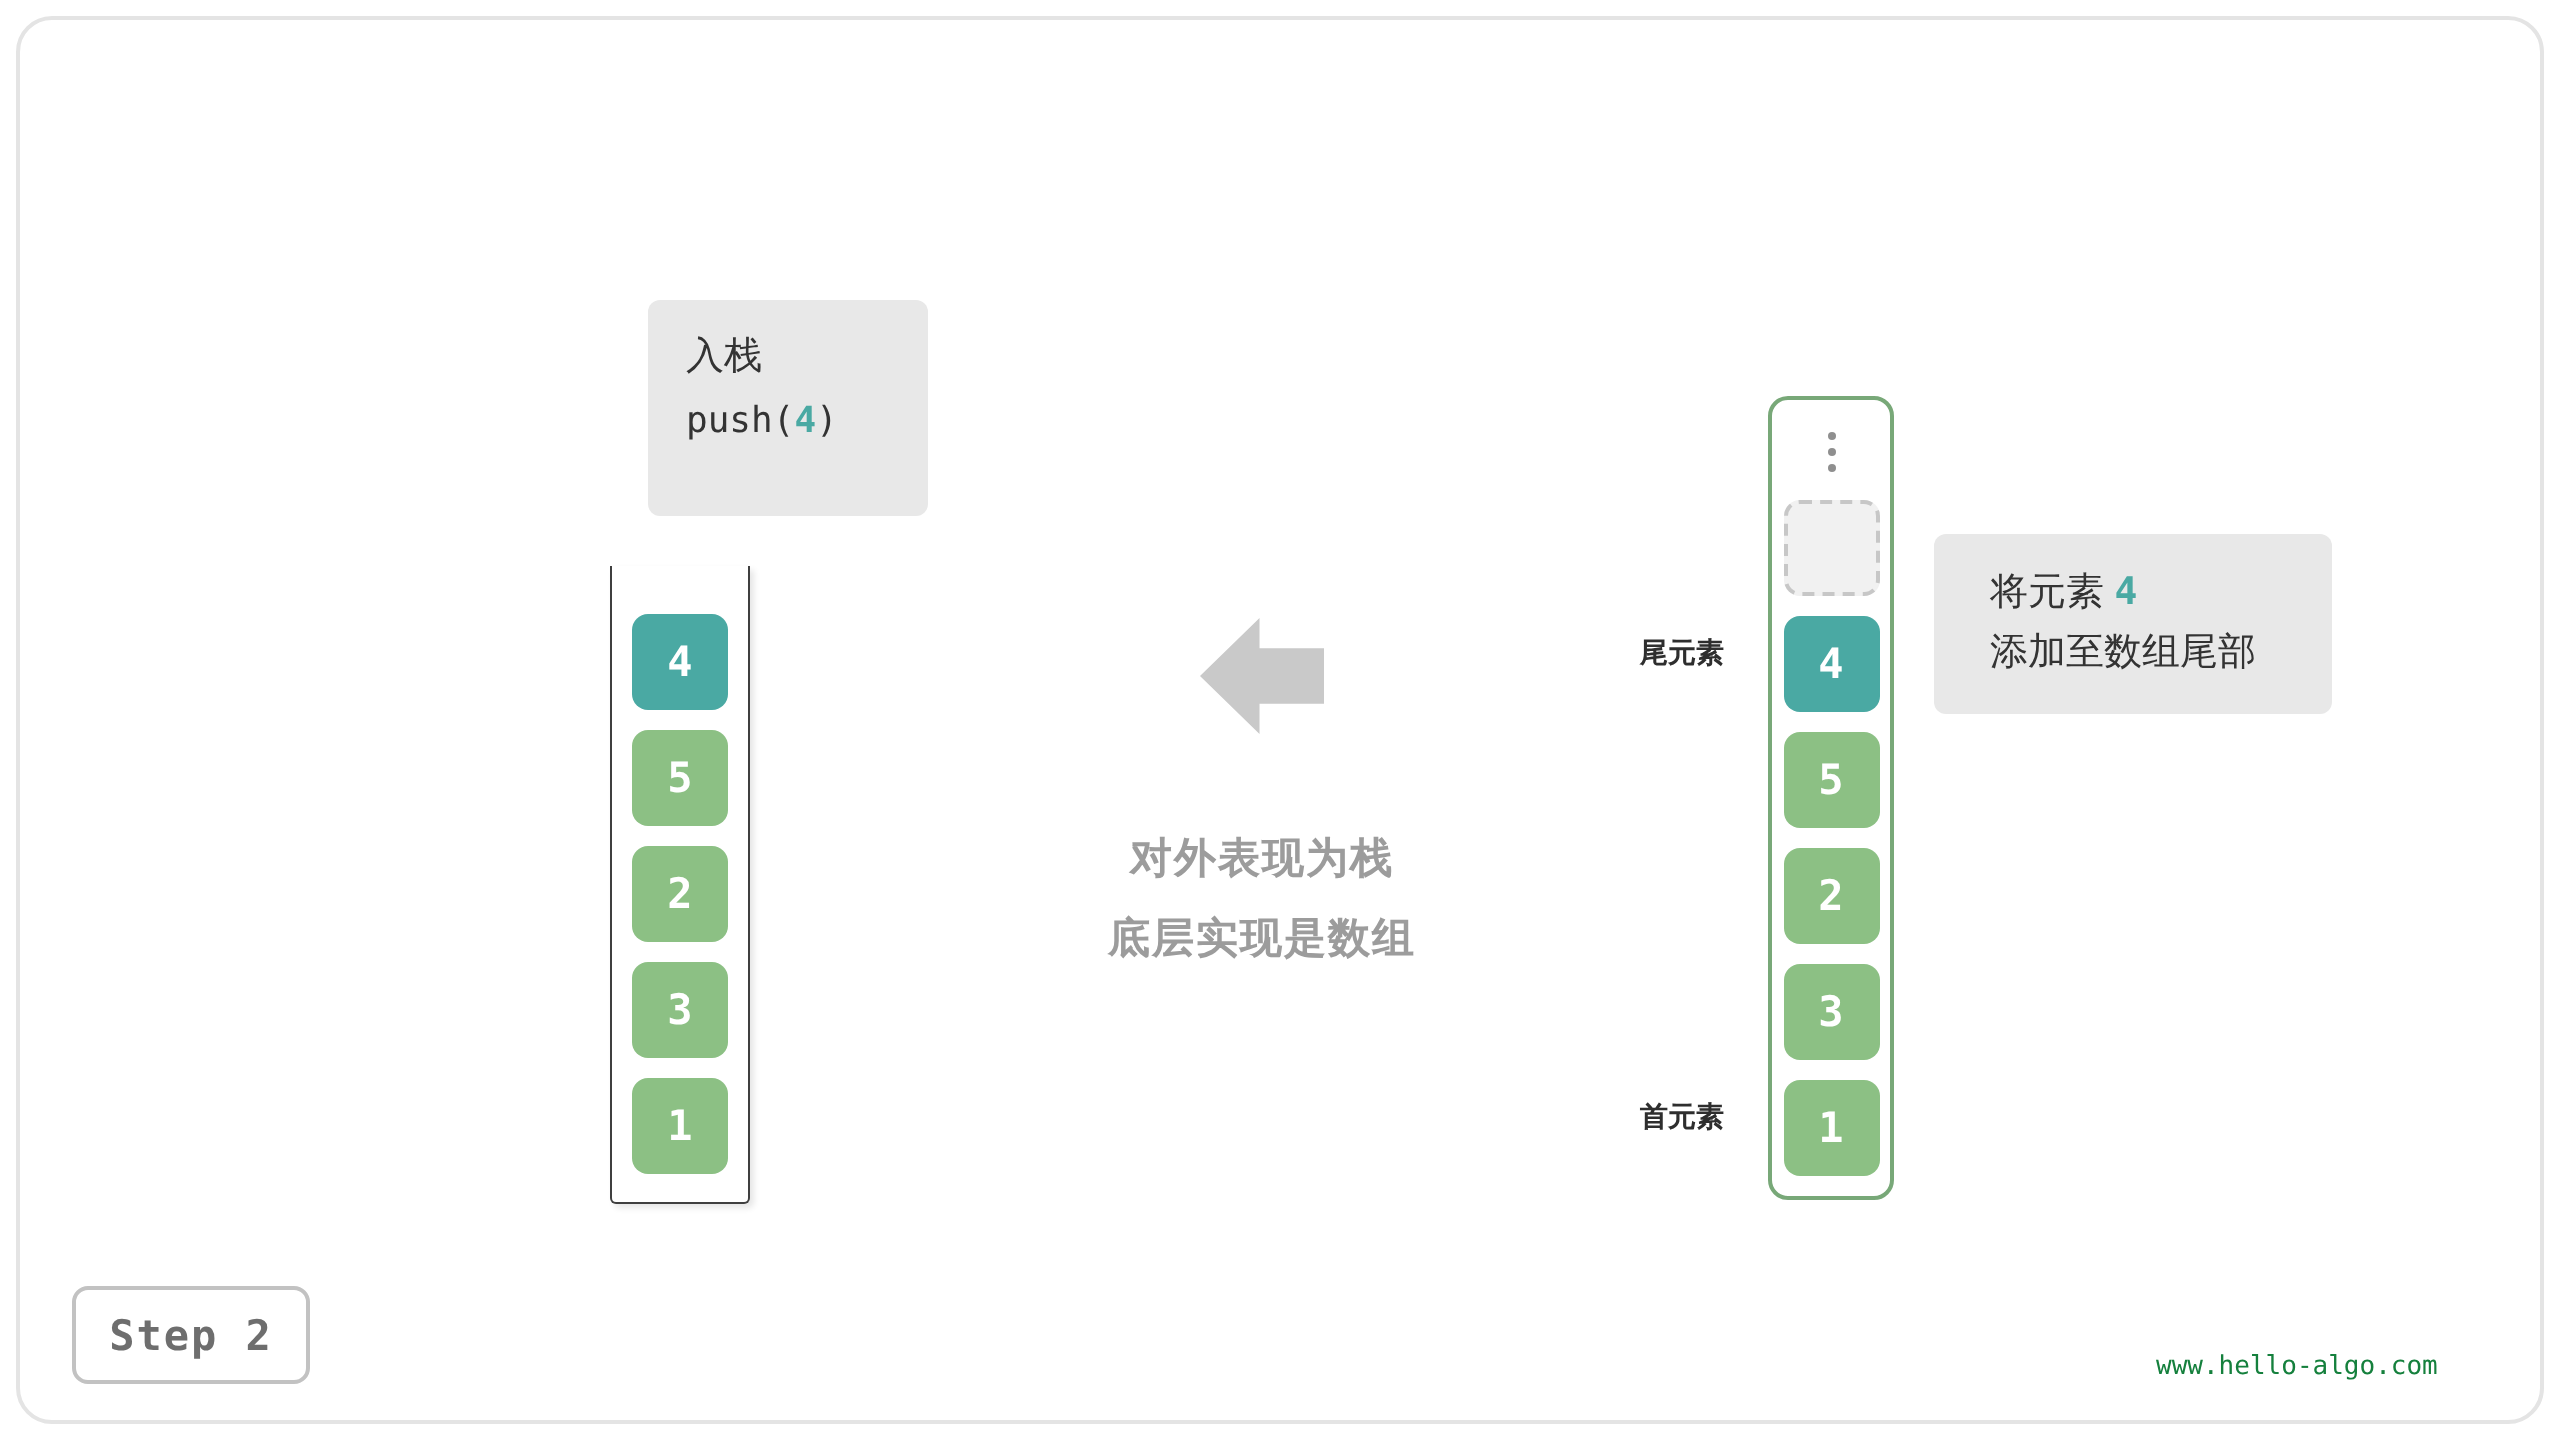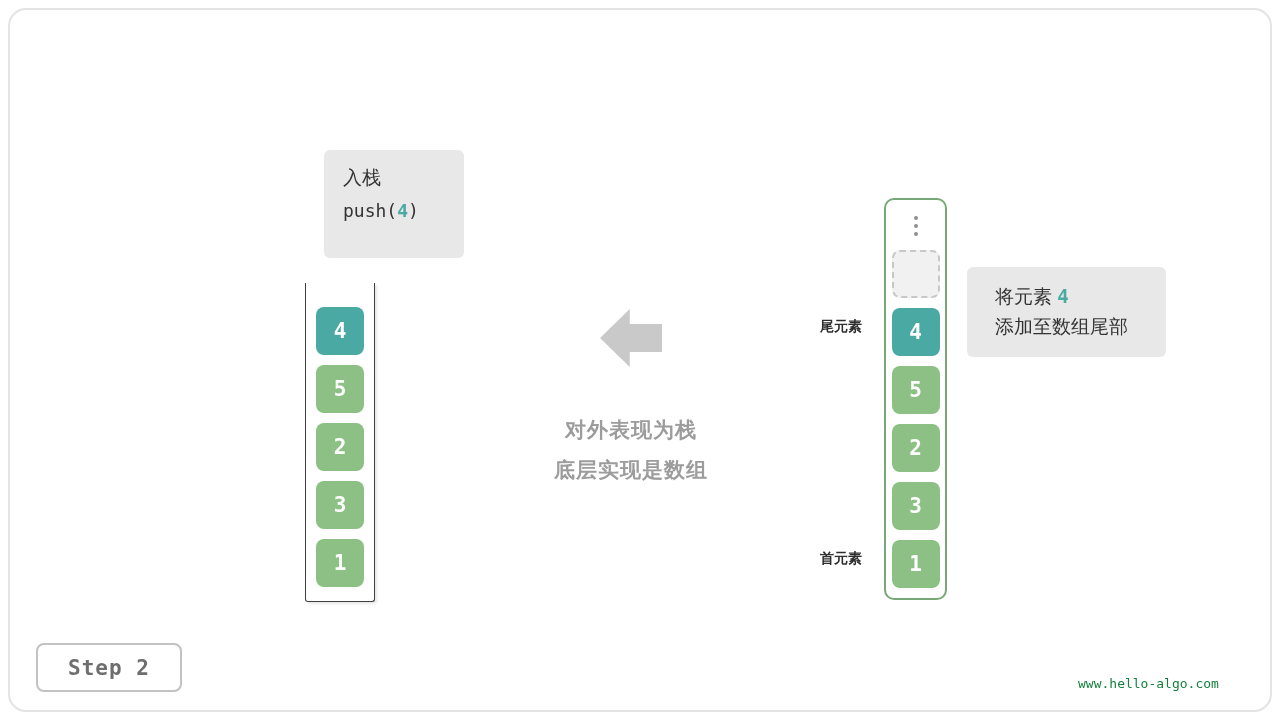--- a/index.html
+++ b/index.html
@@ -133,21 +133,21 @@
     font-size: 21px; font-weight: bold;
     color: var(--caption_text);
     line-height: 40px;
     letter-spacing: 1px;
   }
 
   
   .step-box {
     position: absolute;
     left: 36px; top: 643px;
-    width: 146px; height: 49px;
+    width: 119px; height: 49px;
     background: #ffffff;
     border: 2px solid #c2c2c2;
     border-radius: 8px;
     display: flex; align-items: center; justify-content: center;
     font-family: "DejaVu Sans Mono", monospace;
     font-weight: bold; font-size: 21px;
     color: #6e6e6e; letter-spacing: 1px;
   }
 
   

